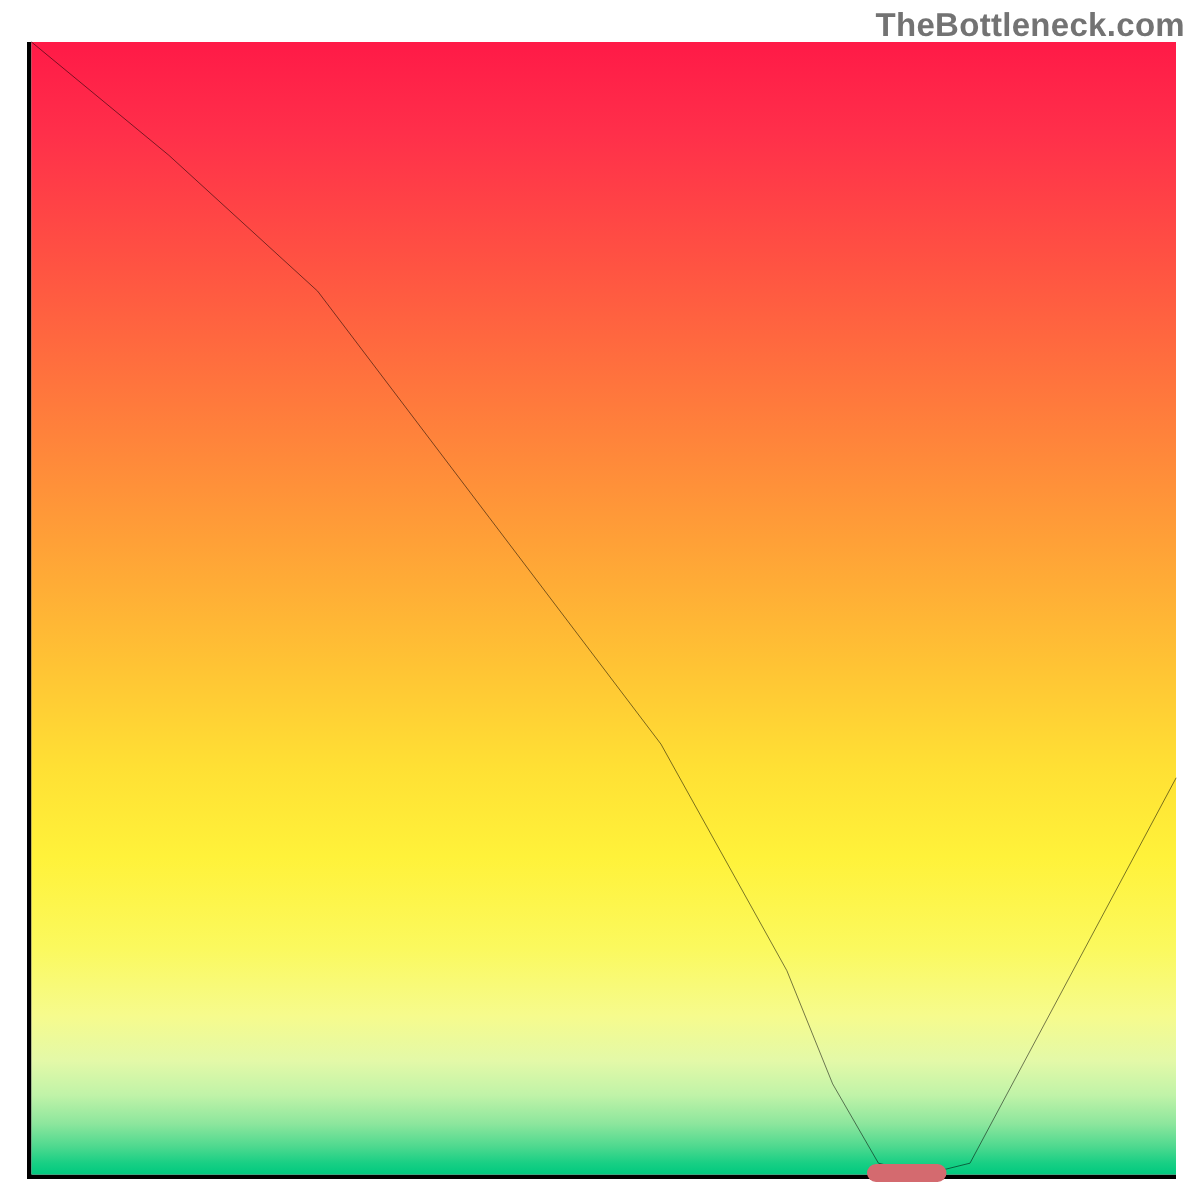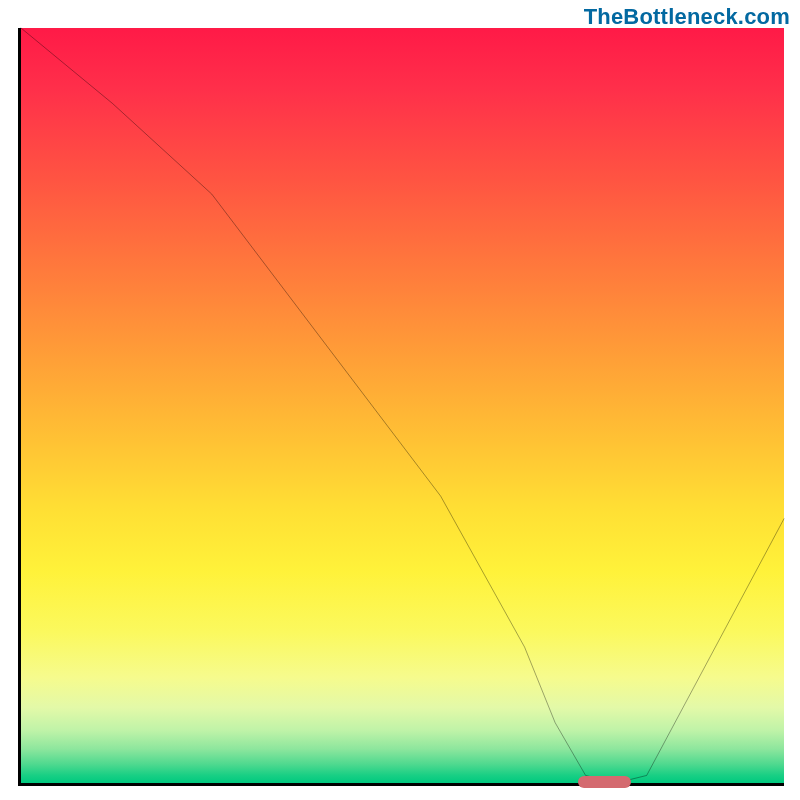--- a/index.html
+++ b/index.html
@@ -15,21 +15,21 @@
     position: relative;
     width: 800px;
     height: 800px;
   }
   .watermark {
     position: absolute;
     top: 4px;
     right: 10px;
     font-size: 22px;
     font-weight: 600;
-    color: #0369a1;
+    color: #737373;
     letter-spacing: 0.2px;
   }
   .plot-area {
     position: absolute;
     left: 18px;
     top: 28px;
     width: 766px;
     height: 758px;
     box-sizing: border-box;
     border-left: 3px solid #000;

